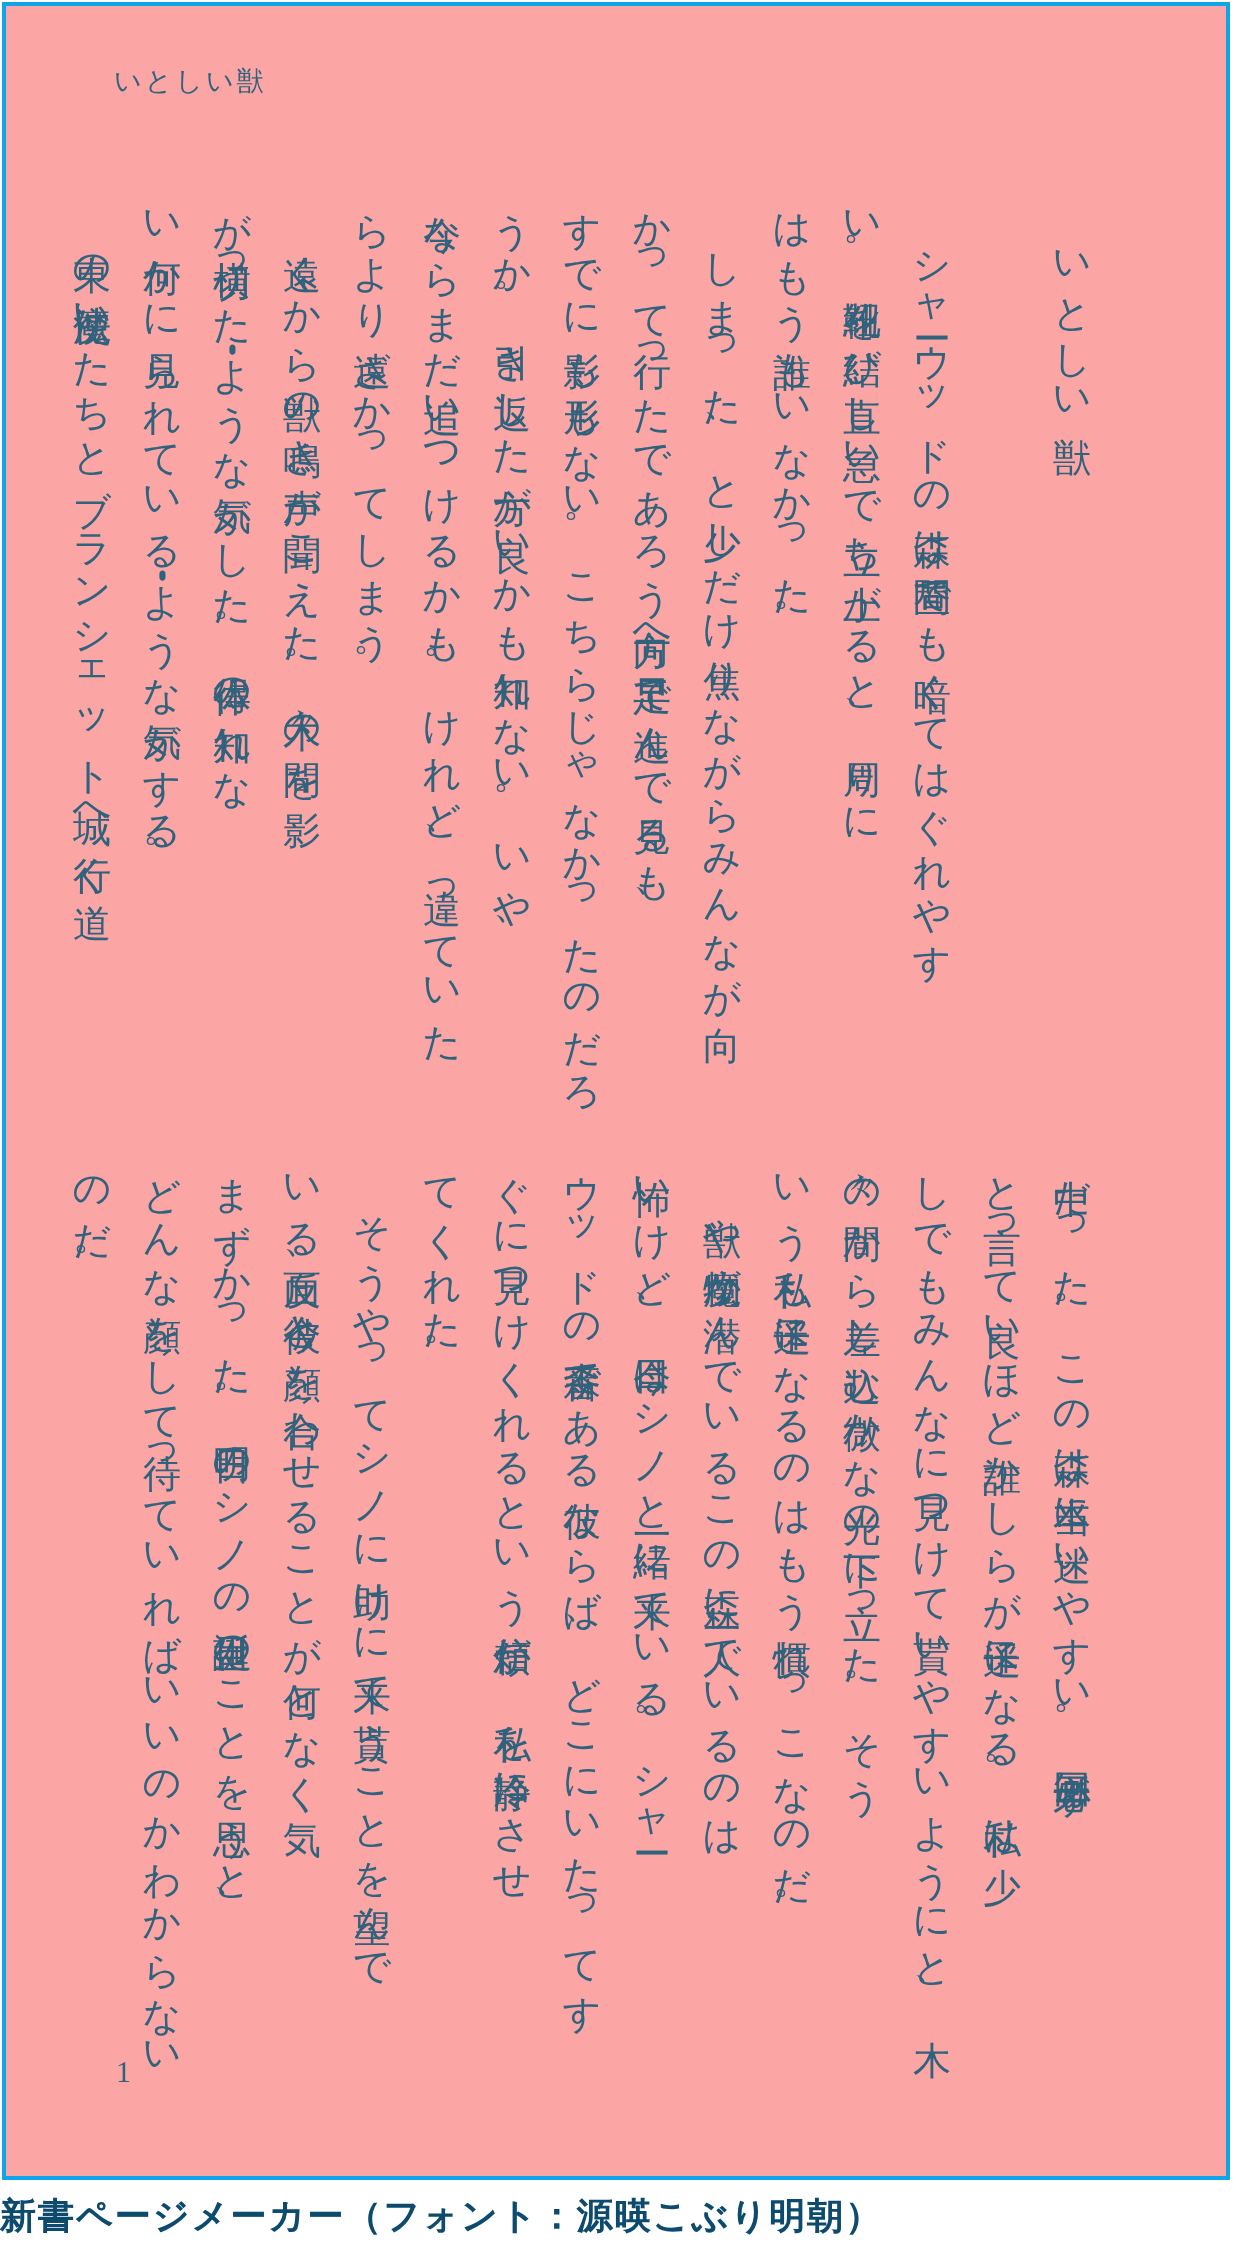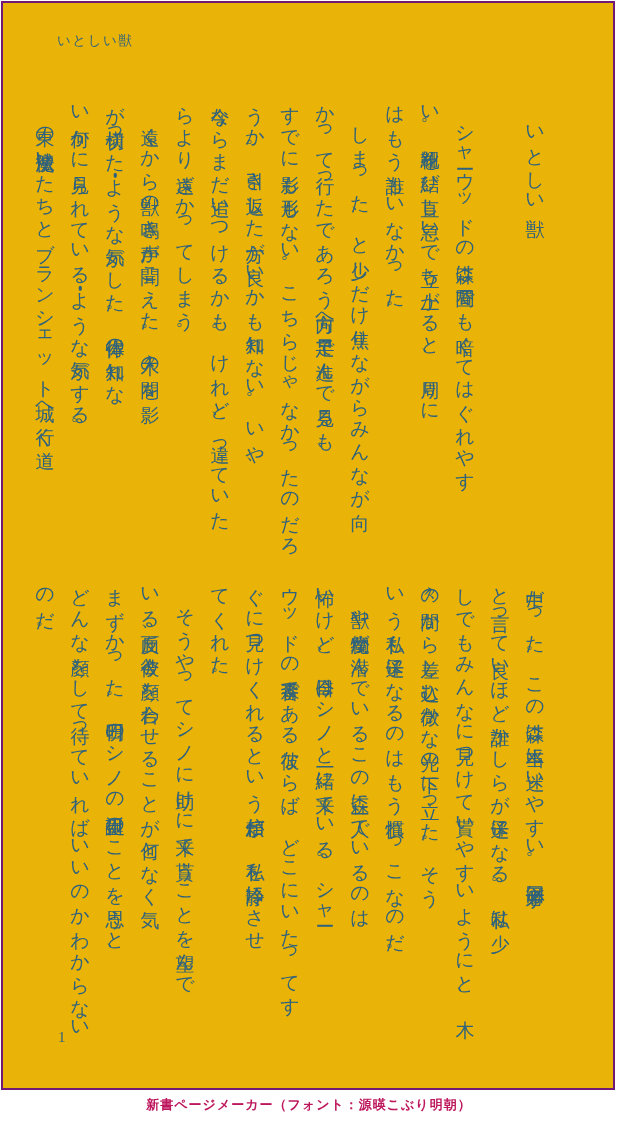--- a/index.html
+++ b/index.html
@@ -7,22 +7,22 @@
     width:618px;height:1132px;
     background:#ffffff;
     font-family:"Liberation Serif","DejaVu Serif",serif;
     position:relative;
     overflow:hidden;
   }
   .page{
     position:absolute;
     left:1px;top:1px;
     width:610px;height:1085px;
-    border:2px solid #701a75;
-    background:#eab308;
+    border:2px solid #0ea5e9;
+    background:#fca5a5;
   }
   .header-title{
     position:absolute;
     left:54px;top:29px;
     font-size:13.5px;
     letter-spacing:1.5px;
     color:#2f627c;
   }
   .vblock{
     position:absolute;
@@ -43,25 +43,25 @@
   .page-number{
     position:absolute;
     left:55px;top:1026px;
     font-size:15px;
     color:#2f627c;
   }
   .footer-caption{
     position:absolute;
     left:0;top:1096px;
     width:618px;
-    text-align:center;
-    font-size:13px;
+    text-align:left;
+    font-size:18px;
     font-weight:600;
     letter-spacing:1px;
-    color:#be185d;
+    color:#0c4a6e;
   }
 </style>
 </head>
 <body>
 
 <div class="page">
   <div class="header-title">いとしい獣</div>
 
   <div class="vblock top">
     <div class="vline">　いとしい獣</div>

